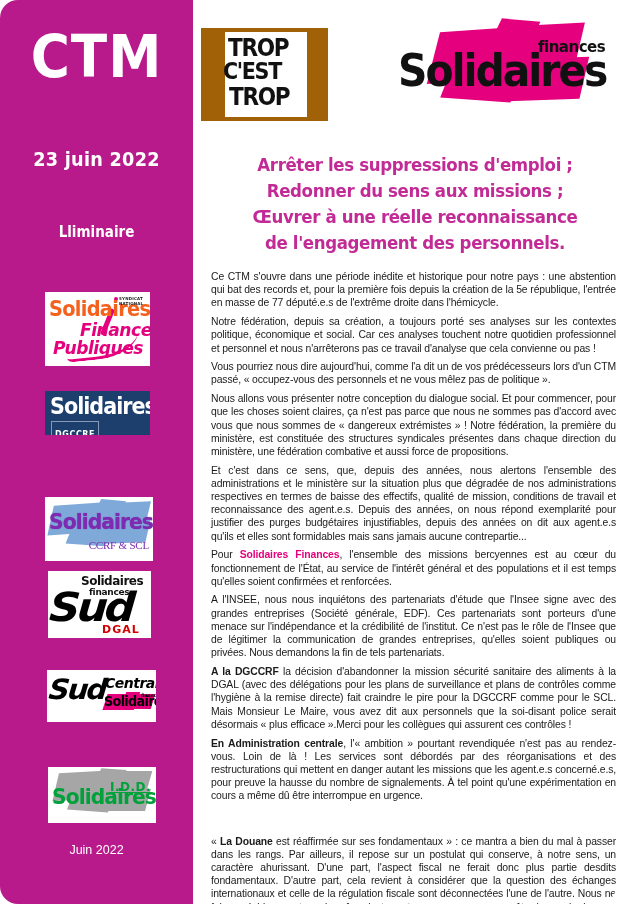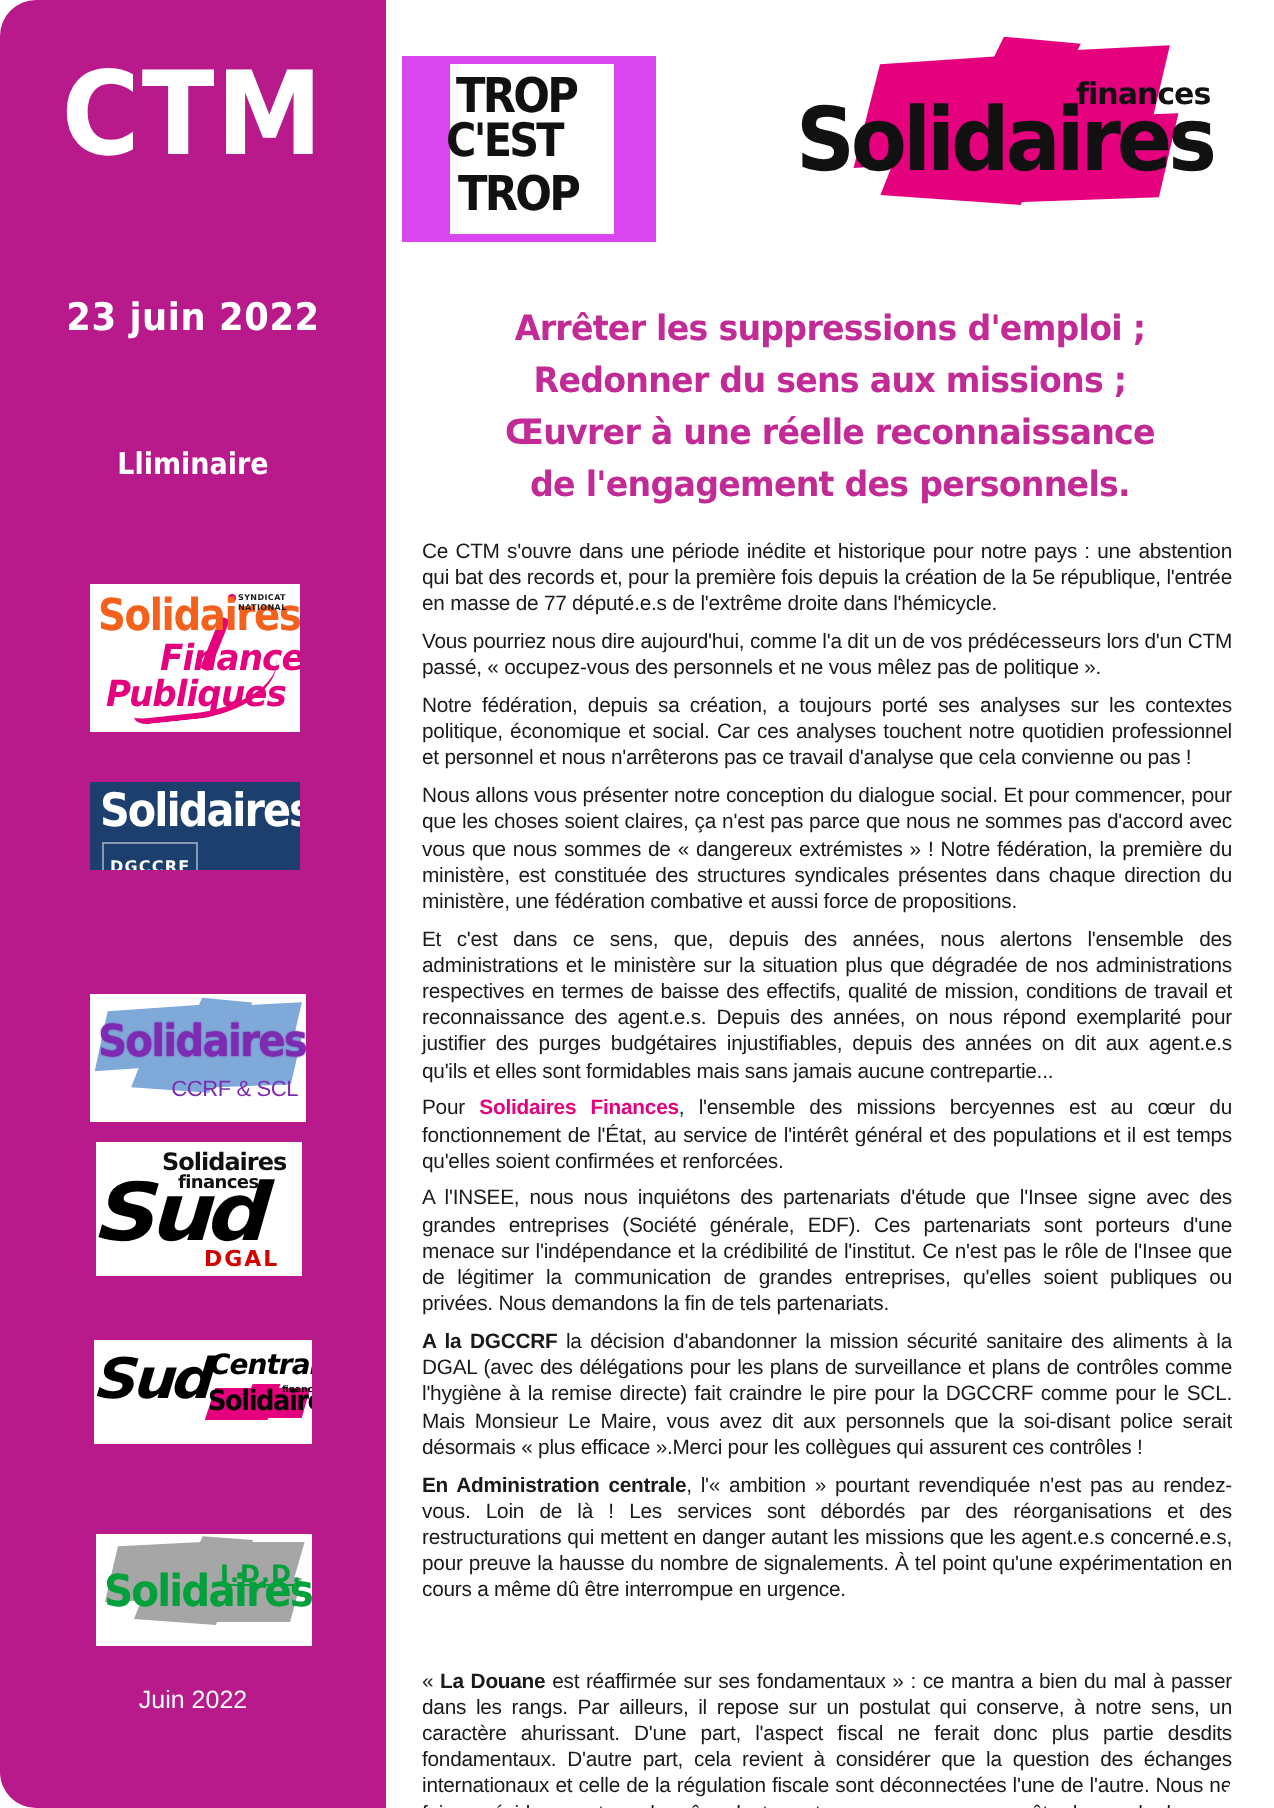--- a/index.html
+++ b/index.html
@@ -168,21 +168,21 @@
     color: #7d2bb0;
     font-family: "DejaVu Sans", sans-serif;
     font-weight: bold; font-size: 22px; line-height: 22px;
     letter-spacing: -1px;
     transform: scaleX(0.92); transform-origin: left top;
     text-shadow: 0 0 1px #7d2bb0;
   }
   .ccrf-sub {
     position: absolute; right: 4px; top: 42px;
     color: #7d2bb0;
-    font-family: Liberation Sans, sans-serif;
+    font-family: Liberation Serif, serif;
     font-size: 11px; letter-spacing: -0.2px; margin-left: 22px;
   }
 
   
   .lc4 { left: 48px; top: 571px; width: 103px; height: 67px; }
   .si-sol {
     position: absolute; left: 33px; top: 3px;
     color: #111111;
     font-family: "DejaVu Sans", sans-serif;
     font-weight: bold; font-size: 12px;
@@ -280,21 +280,21 @@
     left: 193px; top: 0;
     width: 444px; height: 904px;
     background: #ffffff;
   }
 
   
   .trop-logo {
     position: absolute;
     left: 8px; top: 28px;
     width: 127px; height: 93px;
-    background: #d946ef;
+    background: #a16207;
   }
   .trop-white {
     position: absolute;
     left: 24px; top: 4px;
     width: 82px; height: 85px;
     background: #ffffff;
   }
   .trop-l1, .trop-l2, .trop-l3 {
     position: absolute;
     color: #111111;
@@ -459,22 +459,22 @@
 
     <div class="slogan">
       <div>Arrêter les suppressions d'emploi ;</div>
       <div>Redonner du sens aux missions ;</div>
       <div>Œuvrer à une réelle reconnaissance</div>
       <div>de l'engagement des personnels.</div>
     </div>
 
     <div class="body-text">
       <p>Ce CTM s'ouvre dans une période inédite et historique pour notre pays : une abstention qui bat des records et, pour la première fois depuis la création de la 5e république, l'entrée en masse de 77 député.e.s de l'extrême droite dans l'hémicycle.</p>
+      <p>Notre fédération, depuis sa création, a toujours porté ses analyses sur les contextes politique, économique et social. Car ces analyses touchent notre quotidien professionnel et personnel et nous n'arrêterons pas ce travail d'analyse que cela convienne ou pas !</p>
       <p>Vous pourriez nous dire aujourd'hui, comme l'a dit un de vos prédécesseurs lors d'un CTM passé, « occupez-vous des personnels et ne vous mêlez pas de politique ».</p>
-      <p>Notre fédération, depuis sa création, a toujours porté ses analyses sur les contextes politique, économique et social. Car ces analyses touchent notre quotidien professionnel et personnel et nous n'arrêterons pas ce travail d'analyse que cela convienne ou pas !</p>
       <p>Nous allons vous présenter notre conception du dialogue social. Et pour commencer, pour que les choses soient claires, ça n'est pas parce que nous ne sommes pas d'accord avec vous que nous sommes de « dangereux extrémistes » ! Notre fédération, la première du ministère, est constituée des structures syndicales présentes dans chaque direction du ministère, une fédération combative et aussi force de propositions.</p>
       <p>Et c'est dans ce sens, que, depuis des années, nous alertons l'ensemble des administrations et le ministère sur la situation plus que dégradée de nos administrations respectives en termes de baisse des effectifs, qualité de mission, conditions de travail et reconnaissance des agent.e.s. Depuis des années, on nous répond exemplarité pour justifier des purges budgétaires injustifiables, depuis des années on dit aux agent.e.s qu'ils et elles sont formidables mais sans jamais aucune contrepartie...</p>
       <p><span>Pour </span><span class="hl-pink">Solidaires Finances</span><span>, l'ensemble des missions bercyennes est au cœur du fonctionnement de l'État, au service de l'intérêt général et des populations et il est temps qu'elles soient confirmées et renforcées.</span></p>
       <p>A l'INSEE, nous nous inquiétons des partenariats d'étude que l'Insee signe avec des grandes entreprises (Société générale, EDF). Ces partenariats sont porteurs d'une menace sur l'indépendance et la crédibilité de l'institut. Ce n'est pas le rôle de l'Insee que de légitimer la communication de grandes entreprises, qu'elles soient publiques ou privées. Nous demandons la fin de tels partenariats.</p>
       <p><span class="hl-bold">A la DGCCRF</span><span> la décision d'abandonner la mission sécurité sanitaire des aliments à la DGAL (avec des délégations pour les plans de surveillance et plans de contrôles comme l'hygiène à la remise directe) fait craindre le pire pour la DGCCRF comme pour le SCL. Mais Monsieur Le Maire, vous avez dit aux personnels que la soi-disant police serait désormais « plus efficace ».Merci pour les collègues qui assurent ces contrôles !</span></p>
       <p><span class="hl-bold">En Administration centrale</span><span>, l'« ambition » pourtant revendiquée n'est pas au rendez-vous. Loin de là ! Les services sont débordés par des réorganisations et des restructurations qui mettent en danger autant les missions que les agent.e.s concerné.e.s, pour preuve la hausse du nombre de signalements. À tel point qu'une expérimentation en cours a même dû être interrompue en urgence.</span></p>
       <p><span>« </span><span class="hl-bold">La Douane</span><span> est réaffirmée sur ses fondamentaux » : ce mantra a bien du mal à passer dans les rangs. Par ailleurs, il repose sur un postulat qui conserve, à notre sens, un caractère ahurissant. D'une part, l'aspect fiscal ne ferait donc plus partie desdits fondamentaux. D'autre part, cela revient à considérer que la question des échanges internationaux et celle de la régulation fiscale sont déconnectées l'une de l'autre. Nous ne faisons évidemment pas la même lecture et nous ne pensons pas être les seuls dans ce cas !</span></p>
 
     </div>
 

